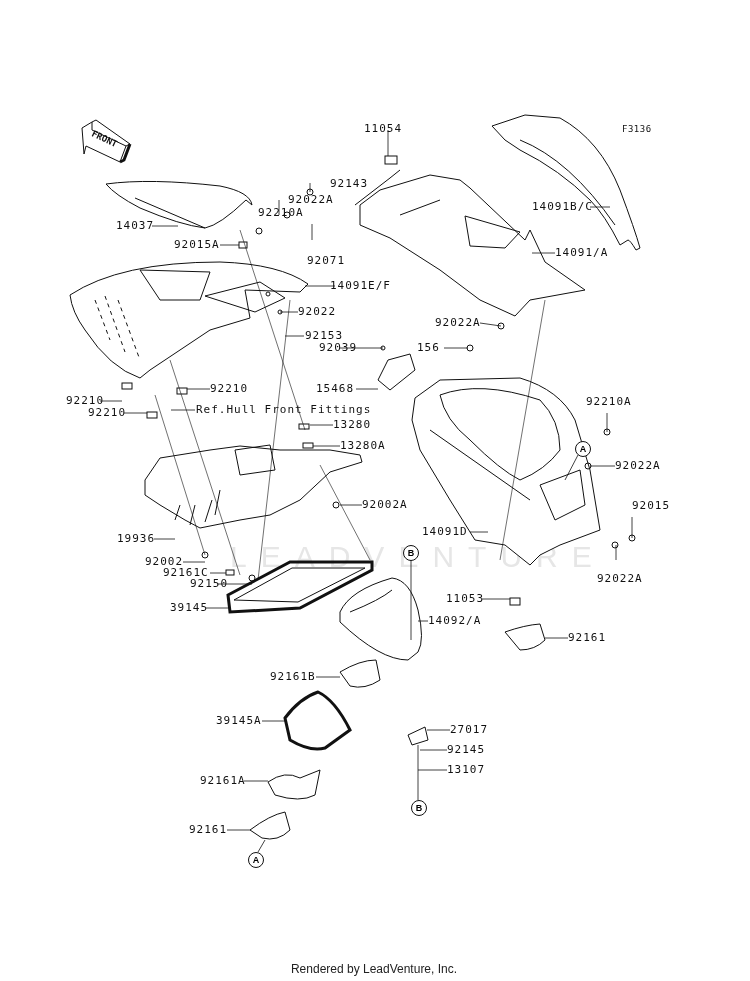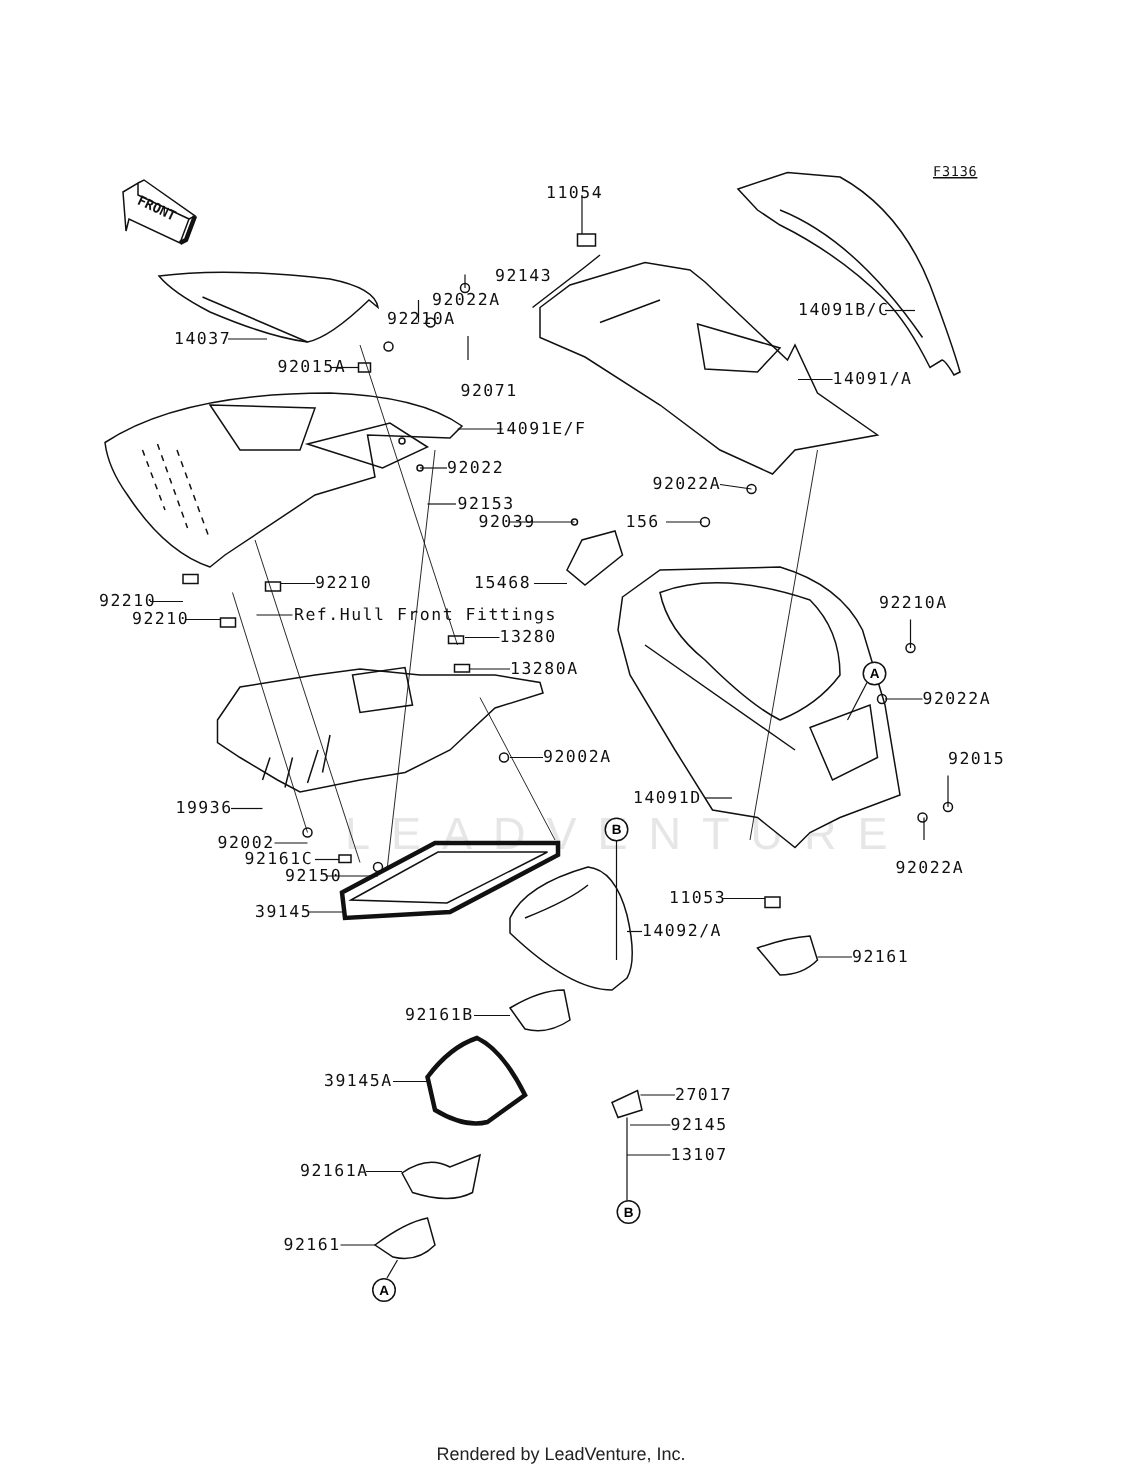--- a/index.html
+++ b/index.html
@@ -1,19 +1,19 @@
 <!DOCTYPE html>
 <html><head>
 <meta charset="utf-8">
 <style>
   html,body{margin:0;padding:0;background:#fff;}
   body{width:750px;height:981px;position:relative;overflow:hidden;font-family:"DejaVu Sans Mono","Liberation Mono",monospace;}
   #canvas{position:absolute;left:0;top:0;width:750px;height:981px;}
   .lbl{position:absolute;font-size:11px;font-weight:normal;color:#111;letter-spacing:1px;white-space:nowrap;line-height:12px;}
-  .fig{position:absolute;left:622px;top:110px;font-size:9px;color:#111;letter-spacing:0.5px;text-decoration:underline;}
+  .fig{position:absolute;left:622px;top:124px;font-size:9px;color:#111;letter-spacing:0.5px;}
   .footer{position:absolute;left:0;width:748px;top:962px;text-align:center;font-family:"Liberation Sans","DejaVu Sans",sans-serif;font-size:12px;color:#222;}
   .wm{position:absolute;left:230px;top:540px;font-family:"Liberation Sans",sans-serif;font-size:30px;letter-spacing:14px;color:#e6e6e6;}
   .circ{position:absolute;width:14px;height:14px;border:1px solid #111;border-radius:50%;font-size:9px;font-weight:bold;text-align:center;line-height:14px;font-family:"Liberation Sans",sans-serif;background:#fff;}
 </style>
 </head>
 <body>
 
 <div class="wm">LEADVENTURE</div>
 
 <svg id="canvas" viewBox="0 0 750 981" xmlns="http://www.w3.org/2000/svg" fill="none" stroke="#111" stroke-width="1">
@@ -149,21 +149,21 @@
     <line x1="290" y1="300" x2="258" y2="580" stroke-width="0.6"></line>
     <line x1="545" y1="300" x2="500" y2="560" stroke-width="0.6"></line>
     <line x1="320" y1="465" x2="370" y2="560" stroke-width="0.6"></line>
   </g>
 </svg>
 
 <div class="fig">F3136</div>
 
 <div class="lbl" style="left:364px;top:123px">11054</div>
 <div class="lbl" style="left:116px;top:220px">14037</div>
-<div class="lbl" style="left:185px;top:239px">92015A</div>
+<div class="lbl" style="left:174px;top:239px">92015A</div>
 <div class="lbl" style="left:288px;top:194px">92022A</div>
 <div class="lbl" style="left:258px;top:207px">92210A</div>
 <div class="lbl" style="left:330px;top:178px">92143</div>
 <div class="lbl" style="left:307px;top:255px">92071</div>
 <div class="lbl" style="left:532px;top:201px">14091B/C</div>
 <div class="lbl" style="left:555px;top:247px">14091/A</div>
 <div class="lbl" style="left:330px;top:280px">14091E/F</div>
 <div class="lbl" style="left:298px;top:306px">92022</div>
 <div class="lbl" style="left:305px;top:330px">92153</div>
 <div class="lbl" style="left:435px;top:317px">92022A</div>

